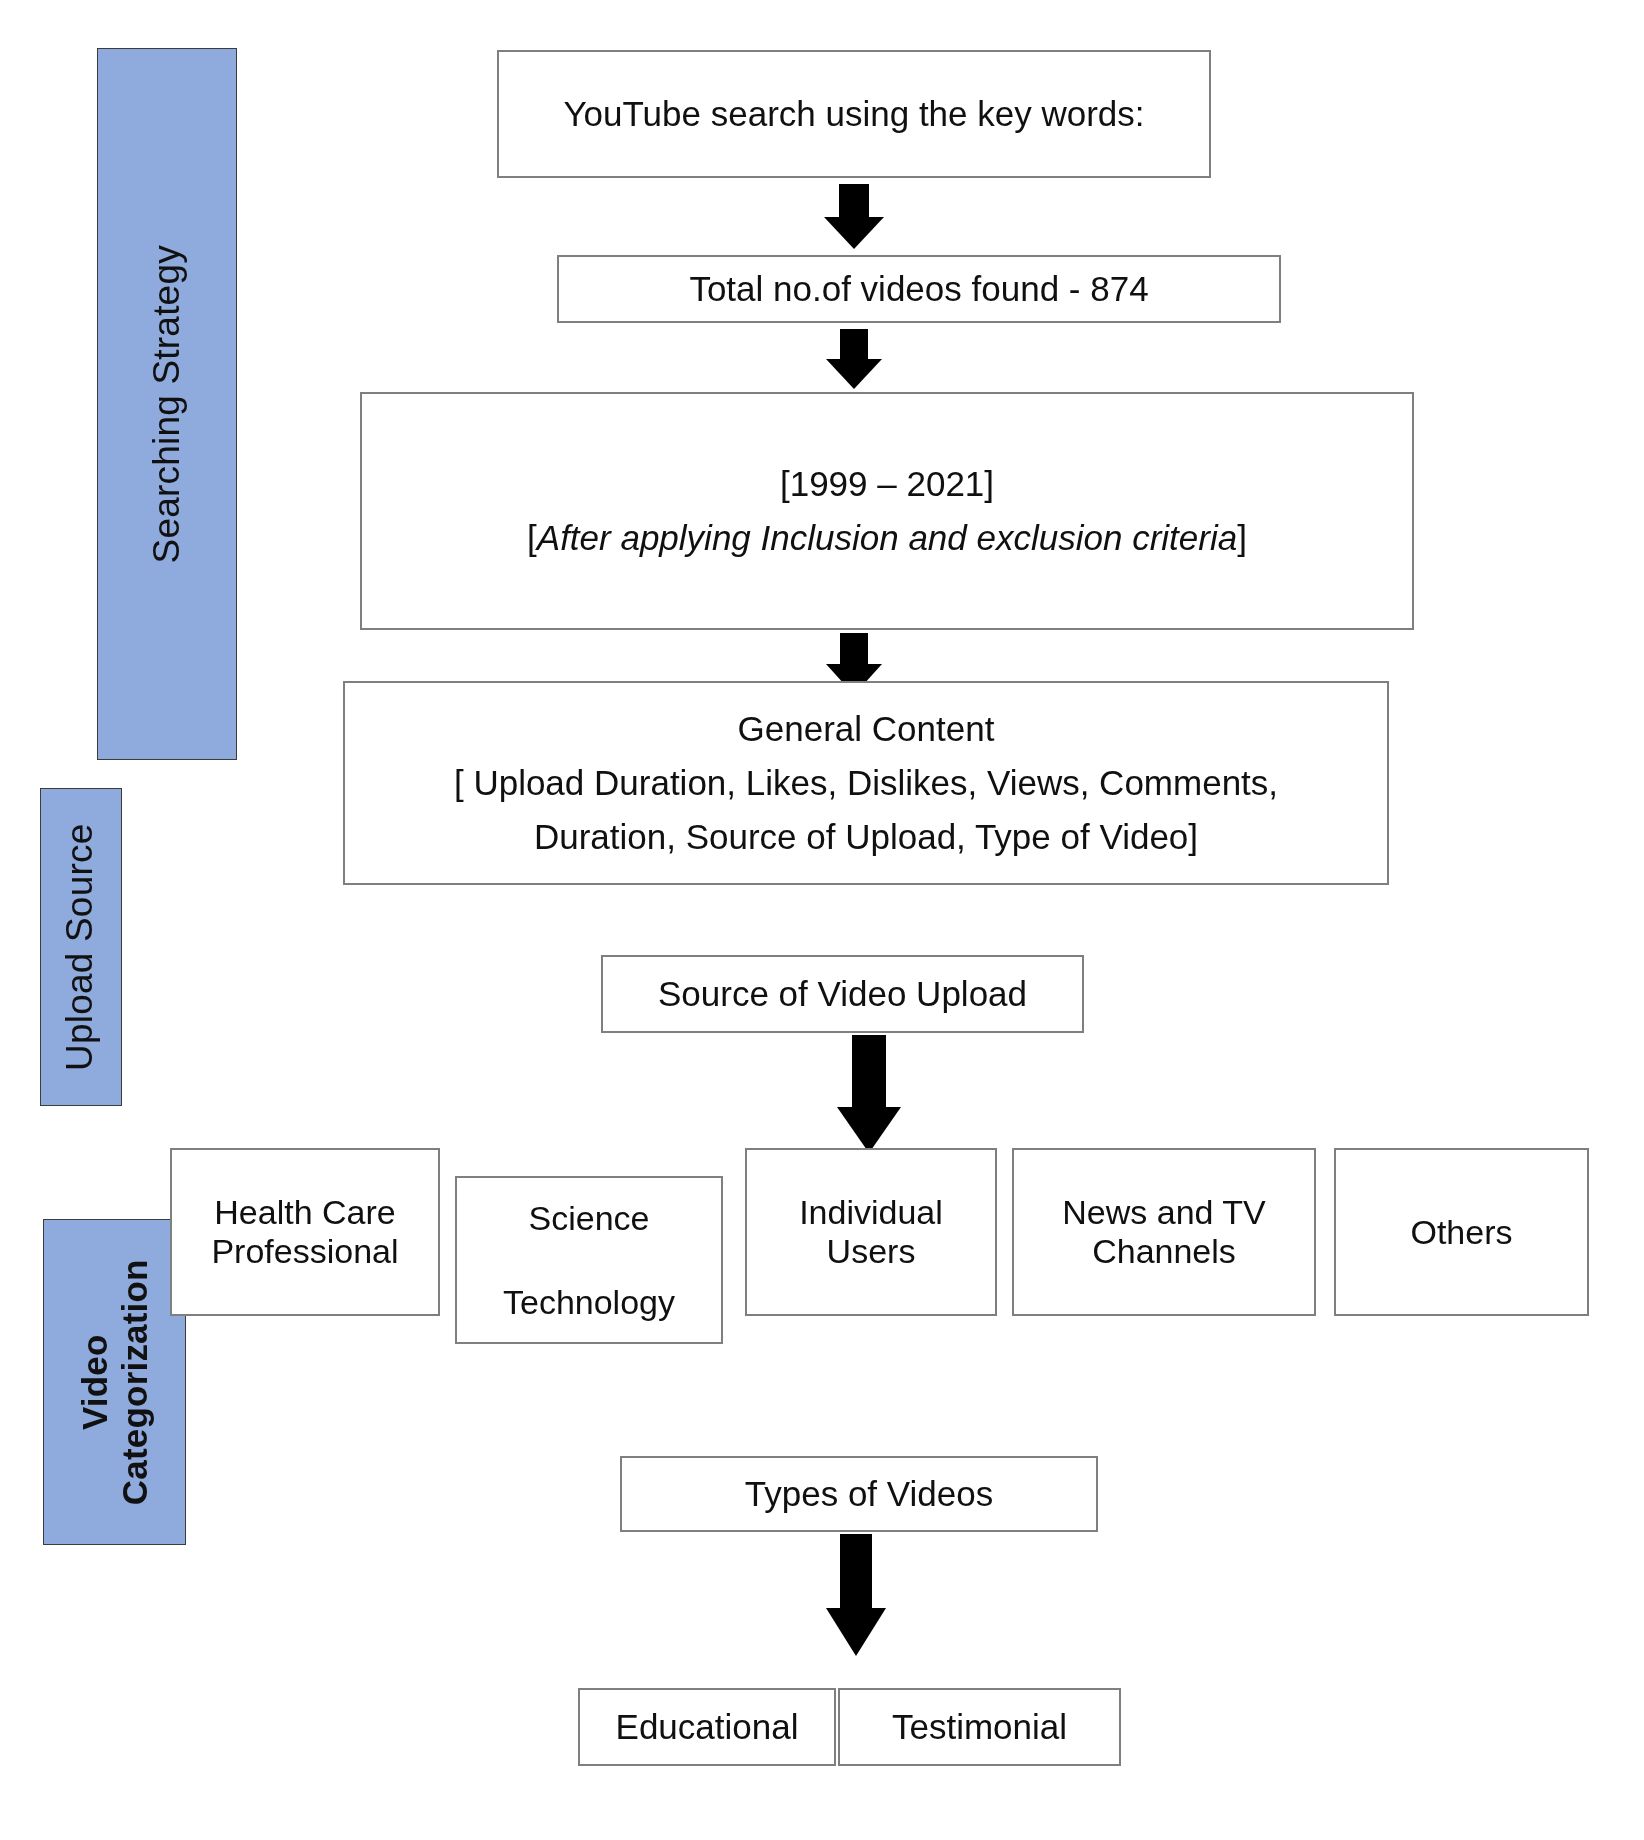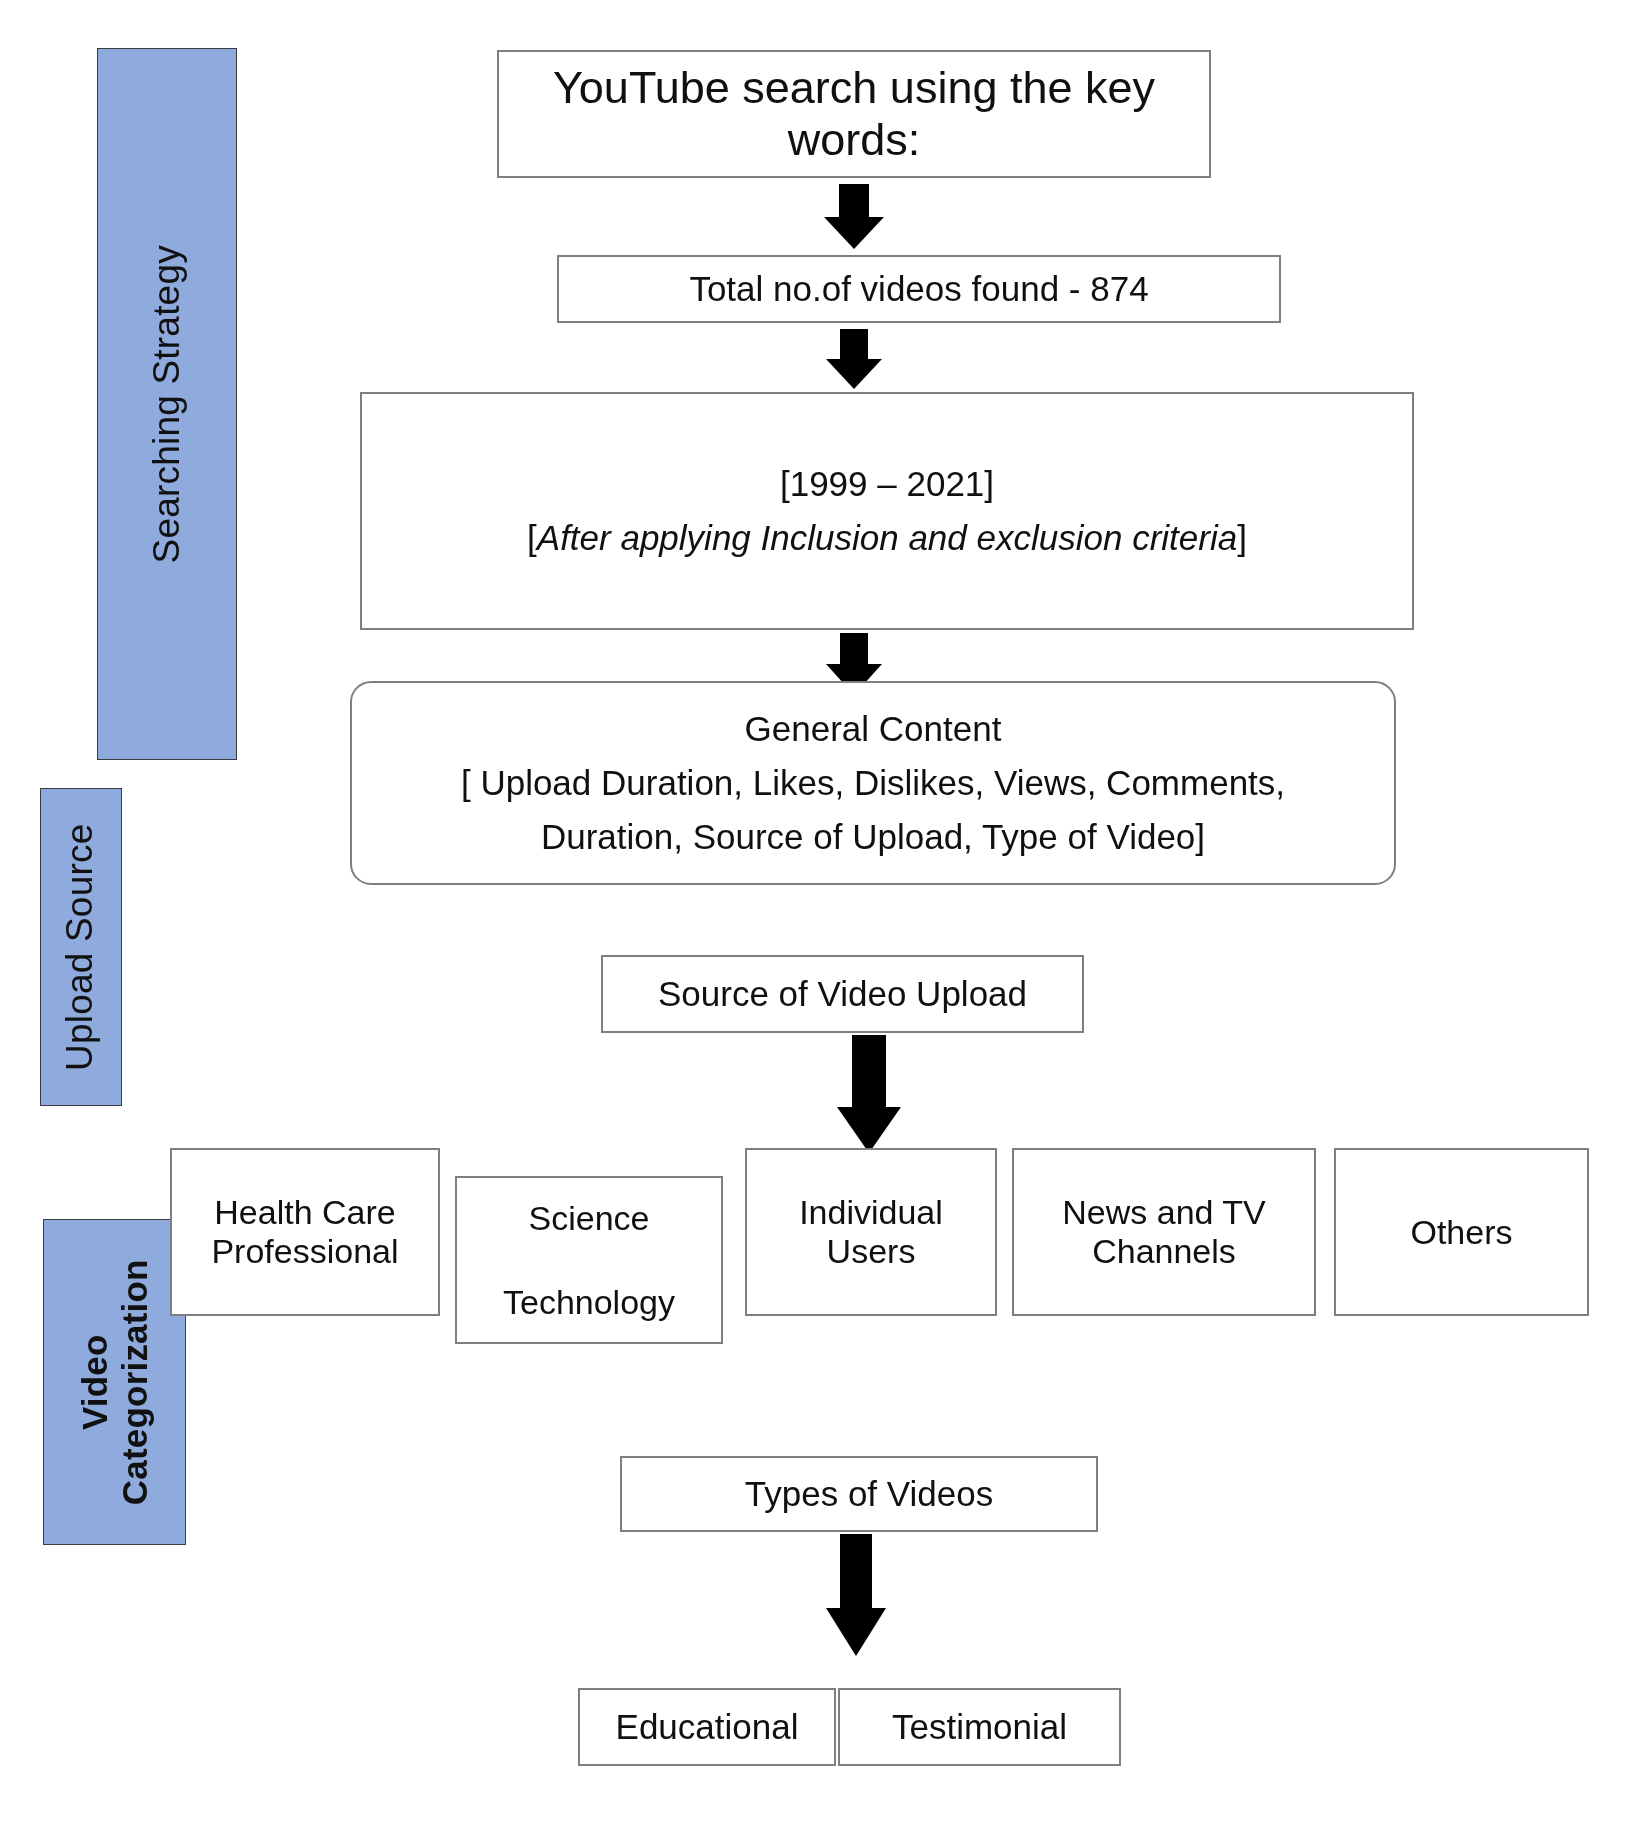--- a/index.html
+++ b/index.html
@@ -67,24 +67,24 @@
     color: #101010;
   }
   .fbox .line {
     display: block;
     width: 100%;
     padding: 0 14px;
     box-sizing: border-box;
   }
 
   
-  #box-search      { left: 497px; top: 50px;   width: 714px; height: 128px; font-size: 45px; }
+  #box-search      { left: 497px; top: 50px;   width: 714px; height: 128px; font-size: 35px; }
   #box-total       { left: 557px; top: 255px;  width: 724px; height: 68px;  font-size: 35px; }
   #box-331         { left: 360px; top: 392px;  width: 1054px; height: 238px; font-size: 35px; }
-  #box-general     { left: 350px; top: 681px;  width: 1046px; height: 204px; font-size: 35px; border-radius: 21px; }
+  #box-general     { left: 343px; top: 681px;  width: 1046px; height: 204px; font-size: 35px; }
 
   #box-source      { left: 601px; top: 955px;  width: 483px; height: 78px;  font-size: 35px; }
 
   #box-hcp         { left: 170px; top: 1148px; width: 270px; height: 168px; font-size: 34px; }
   #box-scitech     { left: 455px; top: 1176px; width: 268px; height: 168px; font-size: 34px; gap: 45px; }
   #box-individual  { left: 745px; top: 1148px; width: 252px; height: 168px; font-size: 34px; }
   #box-newstv      { left: 1012px; top: 1148px; width: 304px; height: 168px; font-size: 34px; }
   #box-others      { left: 1334px; top: 1148px; width: 255px; height: 168px; font-size: 34px; }
 
   #box-types       { left: 620px; top: 1456px; width: 478px; height: 76px;  font-size: 35px; padding-left: 20px; }

